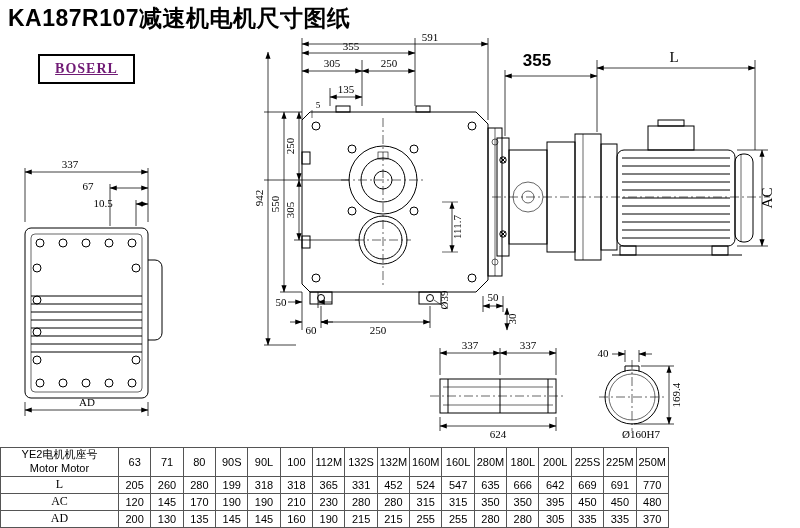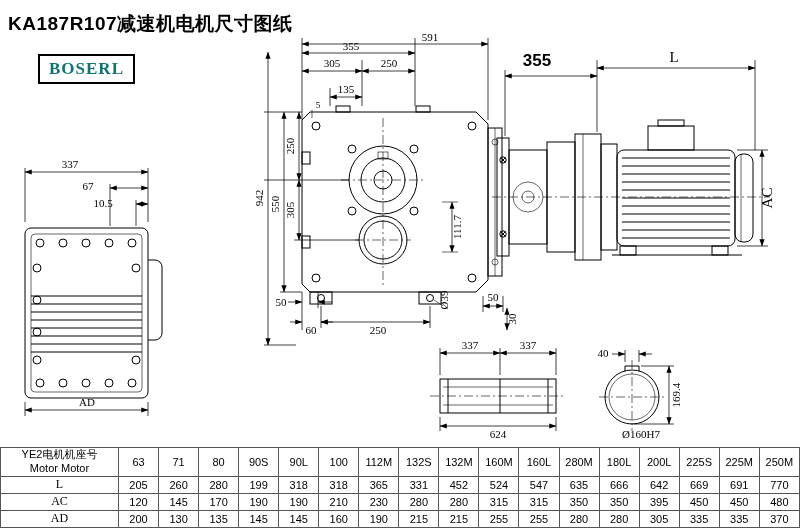--- a/index.html
+++ b/index.html
@@ -1,35 +1,35 @@
 <!DOCTYPE html>
 <html><head>
 <meta charset="utf-8">
 <style>
   * { margin:0; padding:0; box-sizing:border-box; }
   html,body { width:800px; height:528px; }
   body { background:#fff; font-family:"Liberation Sans", sans-serif; position:relative; overflow:hidden; color:#000; }
 
-  .page-title { position:absolute; left:8px; top:11px; font-size:19px; font-weight:bold; letter-spacing:.5px; }
+  .page-title { position:absolute; left:8px; top:3px; font-size:23px; font-weight:bold; letter-spacing:.5px; }
 
   .logo-box { position:absolute; left:38px; top:54px; width:97px; height:30px; border:2px solid #000; display:flex; align-items:center; justify-content:center; background:#fff; }
-  .logo-box span { font-family:"Liberation Serif", serif; font-weight:bold; font-size:17px; color:#0f766e; letter-spacing:1px; }
+  .logo-box span { font-family:"Liberation Serif", serif; font-weight:bold; font-size:14px; color:#701a75; letter-spacing:1px;text-decoration:underline; }
 
   svg.drawing { position:absolute; left:0; top:0; }
   svg rect, svg circle, svg line, svg path, svg ellipse { fill:none; stroke:#000; stroke-width:1; }
   svg #arr path { fill:#000; stroke:none; }
   svg text { fill:#000; stroke:none; font-family:"Liberation Serif", serif; font-size:11px; text-anchor:middle; }
   svg .dim { stroke-width:.75; }
   svg .thin { stroke-width:.6; }
   svg .cl { stroke-width:.6; stroke-dasharray:9 3 2 3; }
   svg text.big { font-family:"Liberation Sans", sans-serif; font-weight:bold; font-size:17px; }
   svg text.ser15 { font-size:15px; }
   svg text.sm { font-size:9px; }
 
-  table.dims { position:absolute; left:0; top:447px; width:800px; height:81px; border-collapse:collapse; table-layout:fixed; font-size:11px; background:#fff;padding-left:12px; }
+  table.dims { position:absolute; left:0; top:447px; width:669px; height:81px; border-collapse:collapse; table-layout:fixed; font-size:11px; background:#fff;padding-left:12px; }
   table.dims th, table.dims td { border:1px solid #555; text-align:center; vertical-align:middle; padding:0; font-weight:normal; white-space:nowrap; overflow:hidden; height:17px; }
   table.dims thead th { height:28px; }
   table.dims th.corner { width:118px; line-height:1.25; font-size:11px; }
   table.dims tbody th { font-family:"Liberation Serif", serif; font-size:12px; }
 </style>
 </head>
 <body>
 
 <h1 class="page-title">KA187R107减速机电机尺寸图纸</h1>
 

